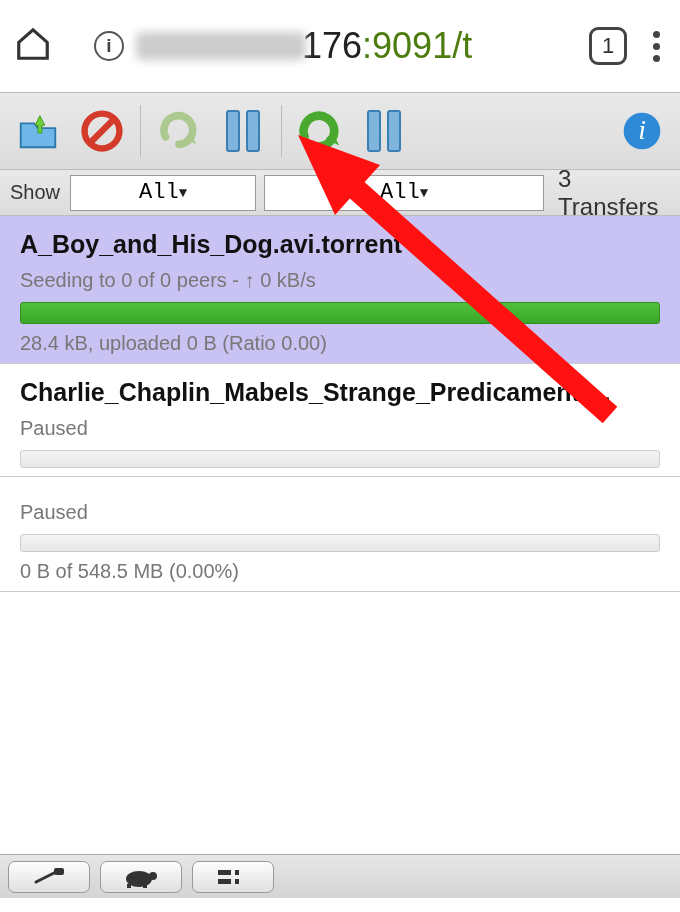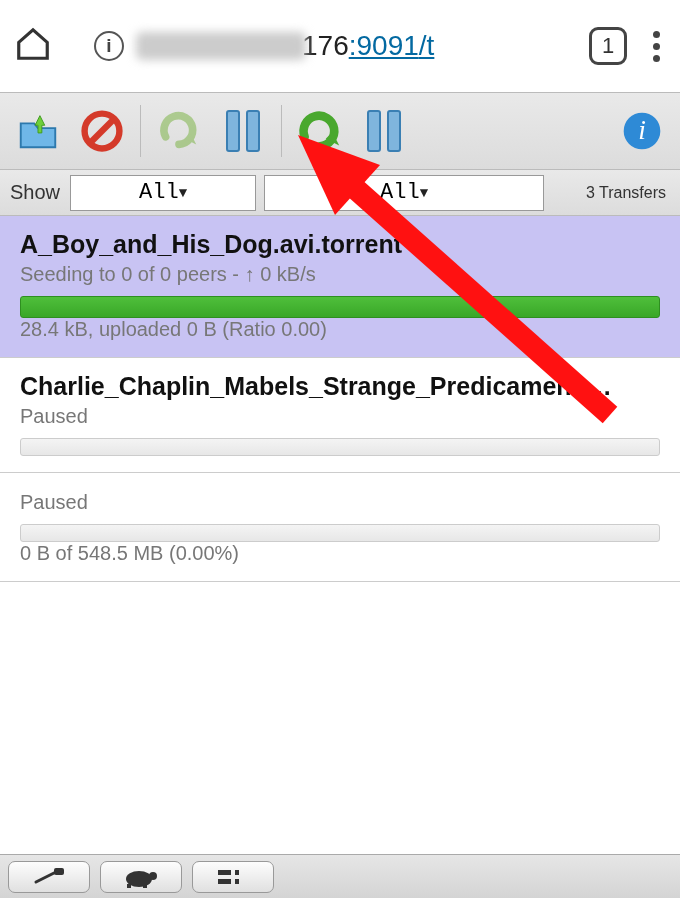--- a/index.html
+++ b/index.html
@@ -3,51 +3,51 @@
 <meta charset="utf-8">
 <style>
   * { box-sizing: border-box; margin: 0; padding: 0; }
   html, body { width: 680px; height: 912px; font-family: Arial, Helvetica, sans-serif; background: #fff; overflow: hidden; }
 
   
   .browser-bar { display: flex; align-items: center; height: 92px; padding: 0 14px; gap: 20px; background: #fff; }
   .home-icon svg { width: 38px; height: 38px; }
   .url-pill { flex: 1; display: flex; align-items: center; gap: 12px; height: 58px; border-radius: 29px; padding: 0 22px; }
   .info-circle { width: 30px; height: 30px; border: 2px solid #555; border-radius: 50%; display: flex; align-items: center; justify-content: center; font-size: 19px; color: #444; font-weight: bold; }
-  .url-text { flex: 1; font-size: 28px; color: #222; display:flex; align-items:center; }
+  .url-text { flex: 1; font-size: 36px; color: #222; display:flex; align-items:center; }
   .url-blur { display:inline-block; width:170px; height:28px; background:#ccc; border-radius:6px; filter: blur(5px); margin-right:-4px;}
   .url-dark { color:#222; }
-  .url-grey { color:#0369a1;text-decoration:underline; }
+  .url-grey { color:#4d7c0f; }
   .tab-box { width: 38px; height: 38px; border: 3px solid #444; border-radius: 9px; display: flex; align-items: center; justify-content: center; font-size: 22px; color: #333; }
   .dots { display:flex; flex-direction:column; gap:5px; padding:0 6px;}
   .dots span{ width:7px; height:7px; background:#444; border-radius:50%; }
 
   
   .toolbar { height: 78px; background: linear-gradient(#e9e9e9,#dcdcdc); border-top:1px solid #bbb; border-bottom:1px solid #bbb; display:flex; align-items:center; padding:0 10px; gap:8px;}
   .tbtn { width:56px; height:56px; display:flex; align-items:center; justify-content:center; border-radius:6px;}
   .tsep { width:1px; height:52px; background:#bbb; margin:0 2px;}
   .spacer { flex:1; }
 
   
   .filterbar { height: 46px; background: linear-gradient(#e9e9e9,#dcdcdc); border-bottom:1px solid #bbb; display:flex; align-items:center; padding:0 8px; gap:8px; font-size:22px;}
   .filterbar .show-lbl{ font-size:20px; color:#333; padding:0 2px;}
   .sel { flex: 0 0 auto; height:36px; background:#fff; border:1px solid #999; display:flex; align-items:center; justify-content:center; padding:0 10px; font-size:22px;font-family:Liberation Mono, monospace;}
   .sel.state{ width:186px;} .sel.tracker{ width:280px;}
   .sel .tri{ font-size:14px; color:#222;}
-  .count { font-size:16px; color:#333; margin-left:auto; padding:0 6px;}
+  .count { font-size:24px; color:#333; margin-left:auto; padding:0 6px;}
 
   
-  .torrent { border-bottom:1px solid #ccc; padding:14px 20px 16px; }
+  .torrent { border-bottom:1px solid #ccc; padding:14px 20px 8px; }
   .torrent.selected { background:#c8c3f3; }
   .tor-title { font-size:25px; font-weight:bold; color:#111; white-space:nowrap; overflow:hidden; text-overflow:ellipsis; }
-  .tor-sub { font-size:20px; color:#777; margin-top:4px;}
+  .tor-sub { font-size:20px; color:#777; margin-top:10px;}
   .tor-bar { height:22px; margin-top:10px; border:1px solid #7a7; border-radius:3px; position:relative; overflow:hidden;}
   .tor-bar.green { background: linear-gradient(#4fbf3b,#39a728); border-color:#2e8f20;}
   .tor-bar.grey { height:18px; background: linear-gradient(#f4f4f4,#e7e7e7); border:1px solid #ccc;}
-  .tor-foot { font-size:20px; color:#777; margin-top:0;}
+  .tor-foot { font-size:20px; color:#777; margin-top:8px;}
 
   
   .bottombar { position:absolute; bottom:14px; left:0; width:680px; height:44px; background: linear-gradient(#e6e6e6,#d4d4d4); border-top:1px solid #aaa; display:flex; align-items:center; padding:0 8px; gap:10px;}
   .bbtn { width:82px; height:32px; background: linear-gradient(#fdfdfd,#e0e0e0); border:1px solid #999; border-radius:7px; display:flex; align-items:center; justify-content:center;}
 
   
   .arrow { position:absolute; left:280px; top:115px; pointer-events:none; }
 </style>
 </head>
 <body>

